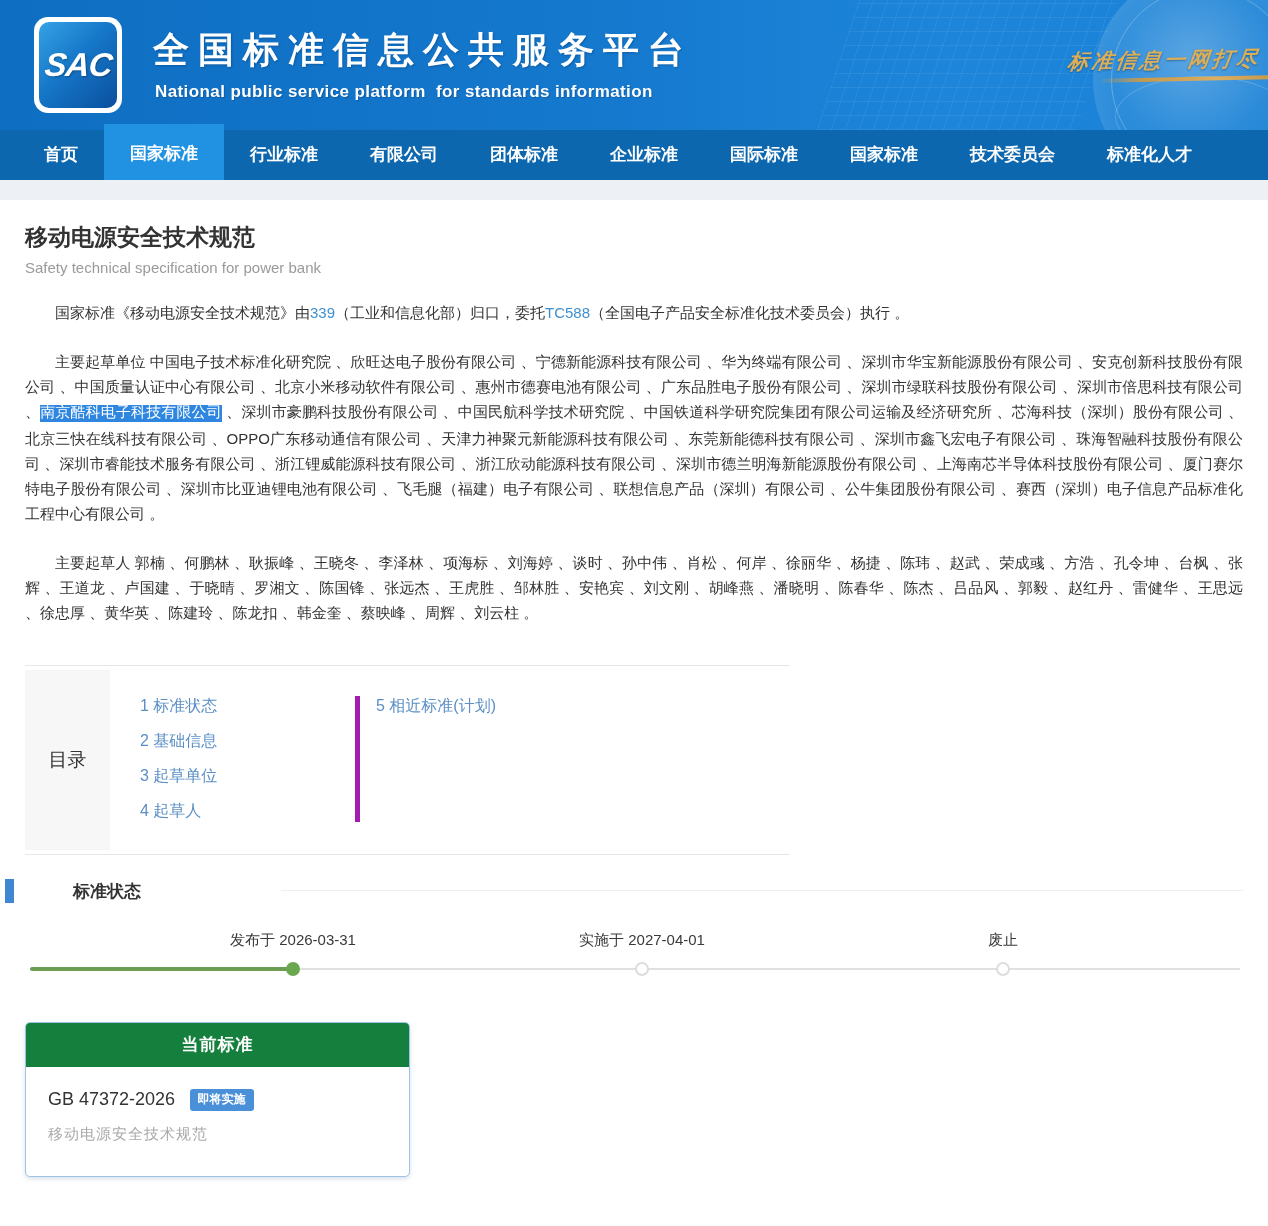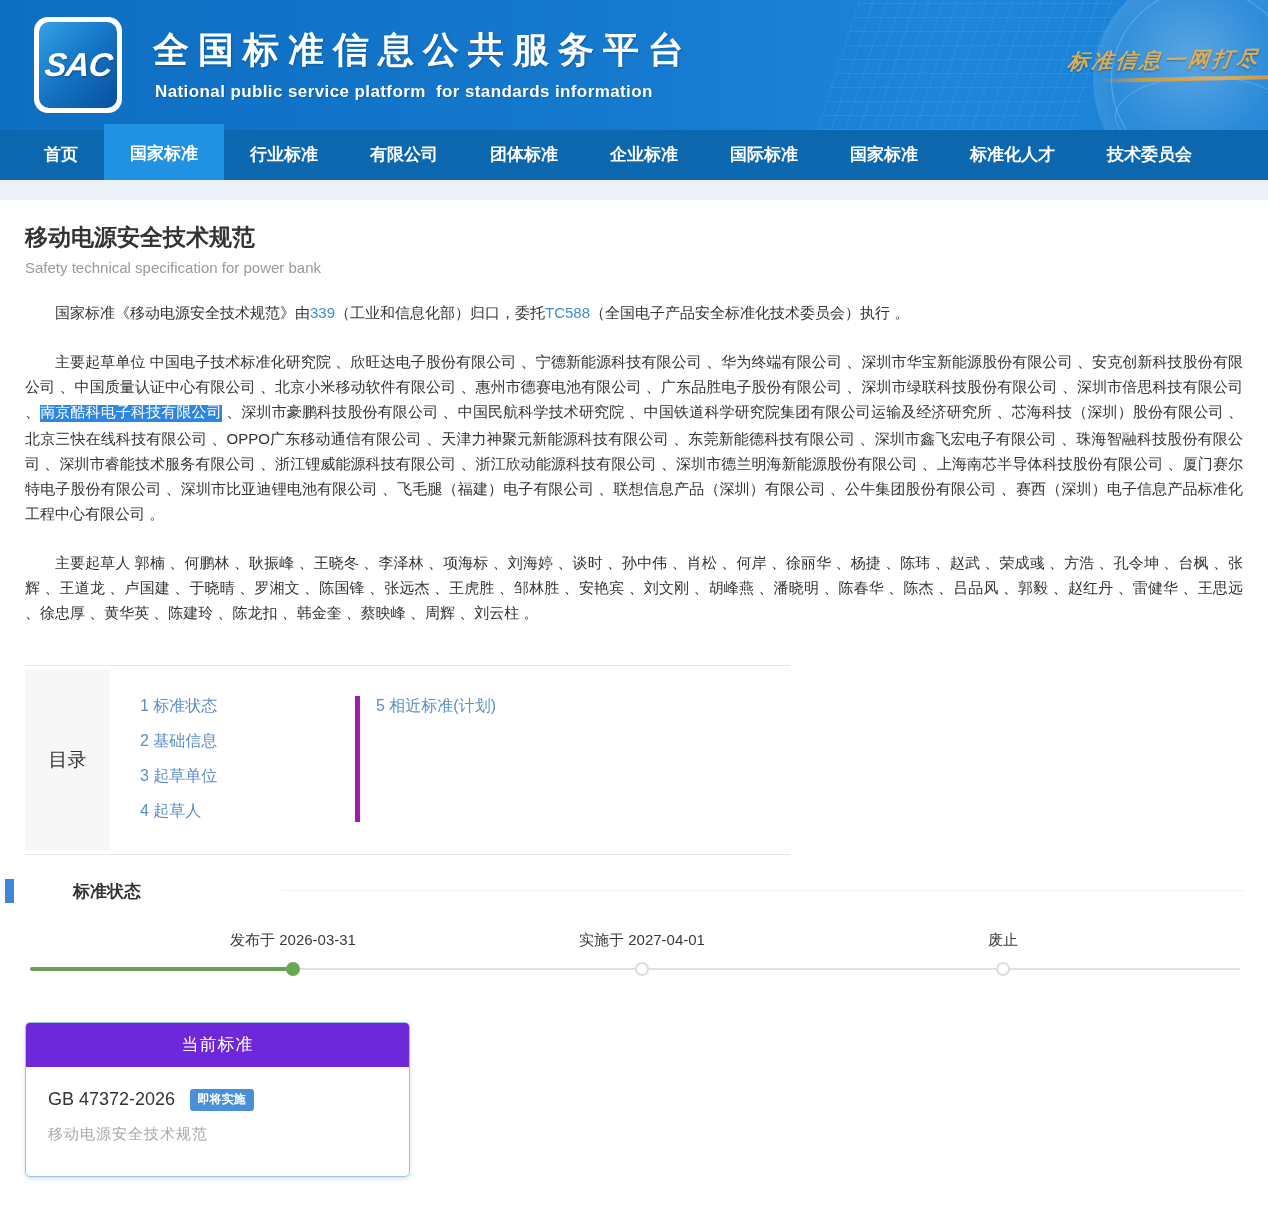--- a/index.html
+++ b/index.html
@@ -145,22 +145,22 @@
   .tl-node { position:absolute; top:31px; width:14px; height:14px; border-radius:50%; }
   .tl-node.reached { background:#6aa84f; }
   .tl-node.pending { background:#fff; border:2px solid #ddd; width:14px; height:14px; }
 
   
   .card {
     width:385px; margin-top:33px; border:1px solid #9fc3e4; border-radius:5px;
     box-shadow:0 2px 4px rgba(100,140,180,0.25); overflow:hidden; background:#fff;
   }
   .card-head {
-    height:44px; line-height:44px; background:#6d28d9; color:#fff;
-    text-align:center; font-size:17px; font-weight:normal; letter-spacing:1px;
+    height:44px; line-height:44px; background:#15803d; color:#fff;
+    text-align:center; font-size:17px; font-weight:bold; letter-spacing:1px;
   }
   .card-body { padding:22px 22px 32px 22px; }
   .card-code { font-size:18px; color:#333; }
   .card-badge {
     display:inline-block; margin-left:10px; padding:2px 8px 3px 8px; border-radius:3px;
     background:#4a90d9; color:#fff; font-size:12px; font-weight:bold; vertical-align:2px;
   }
   .card-name { margin-top:14px; font-size:15px; color:#a9a9a9; letter-spacing:1px; }
 </style>
 </head>
@@ -182,22 +182,22 @@
 
 <div class="nav">
   <div class="nav-item">首页</div>
   <div class="nav-item active">国家标准</div>
   <div class="nav-item">行业标准</div>
   <div class="nav-item">有限公司</div>
   <div class="nav-item">团体标准</div>
   <div class="nav-item">企业标准</div>
   <div class="nav-item">国际标准</div>
   <div class="nav-item">国家标准</div>
+  <div class="nav-item">技术委员会</div>
   <div class="nav-item">标准化人才</div>
-  <div class="nav-item">技术委员会</div>
 </div>
 
 <div class="gray-strip"></div>
 
 <div class="content">
 
   <h1 class="std-title">移动电源安全技术规范</h1>
   <div class="std-title-en">Safety technical specification for power bank</div>
 
 

